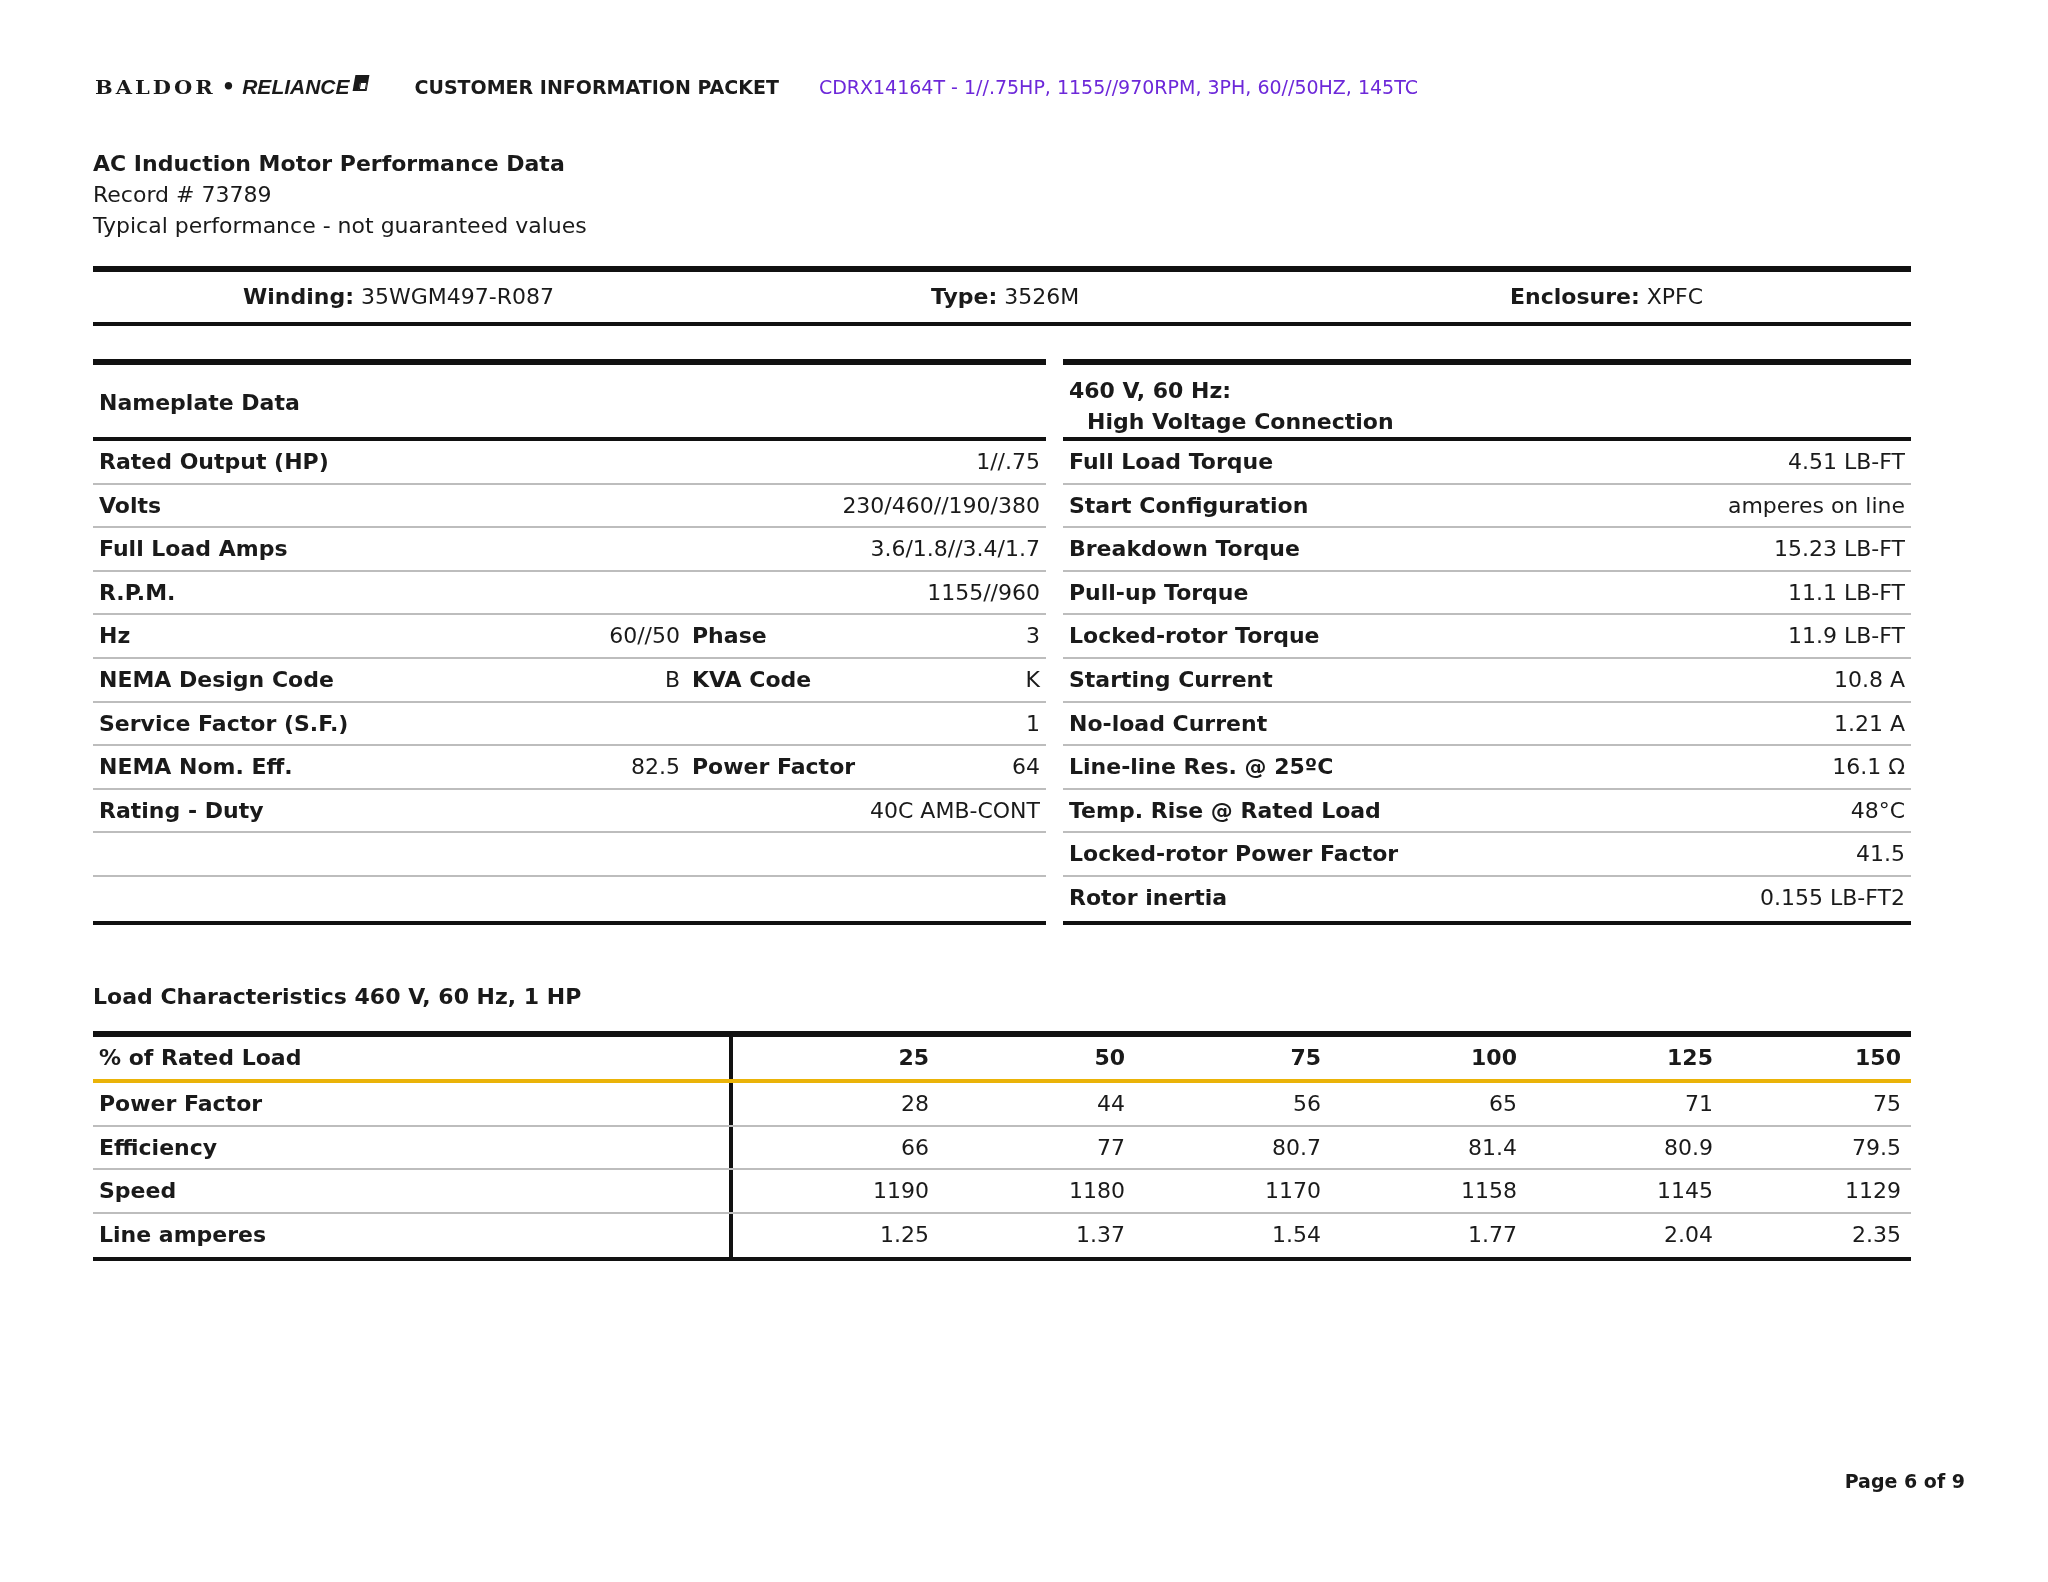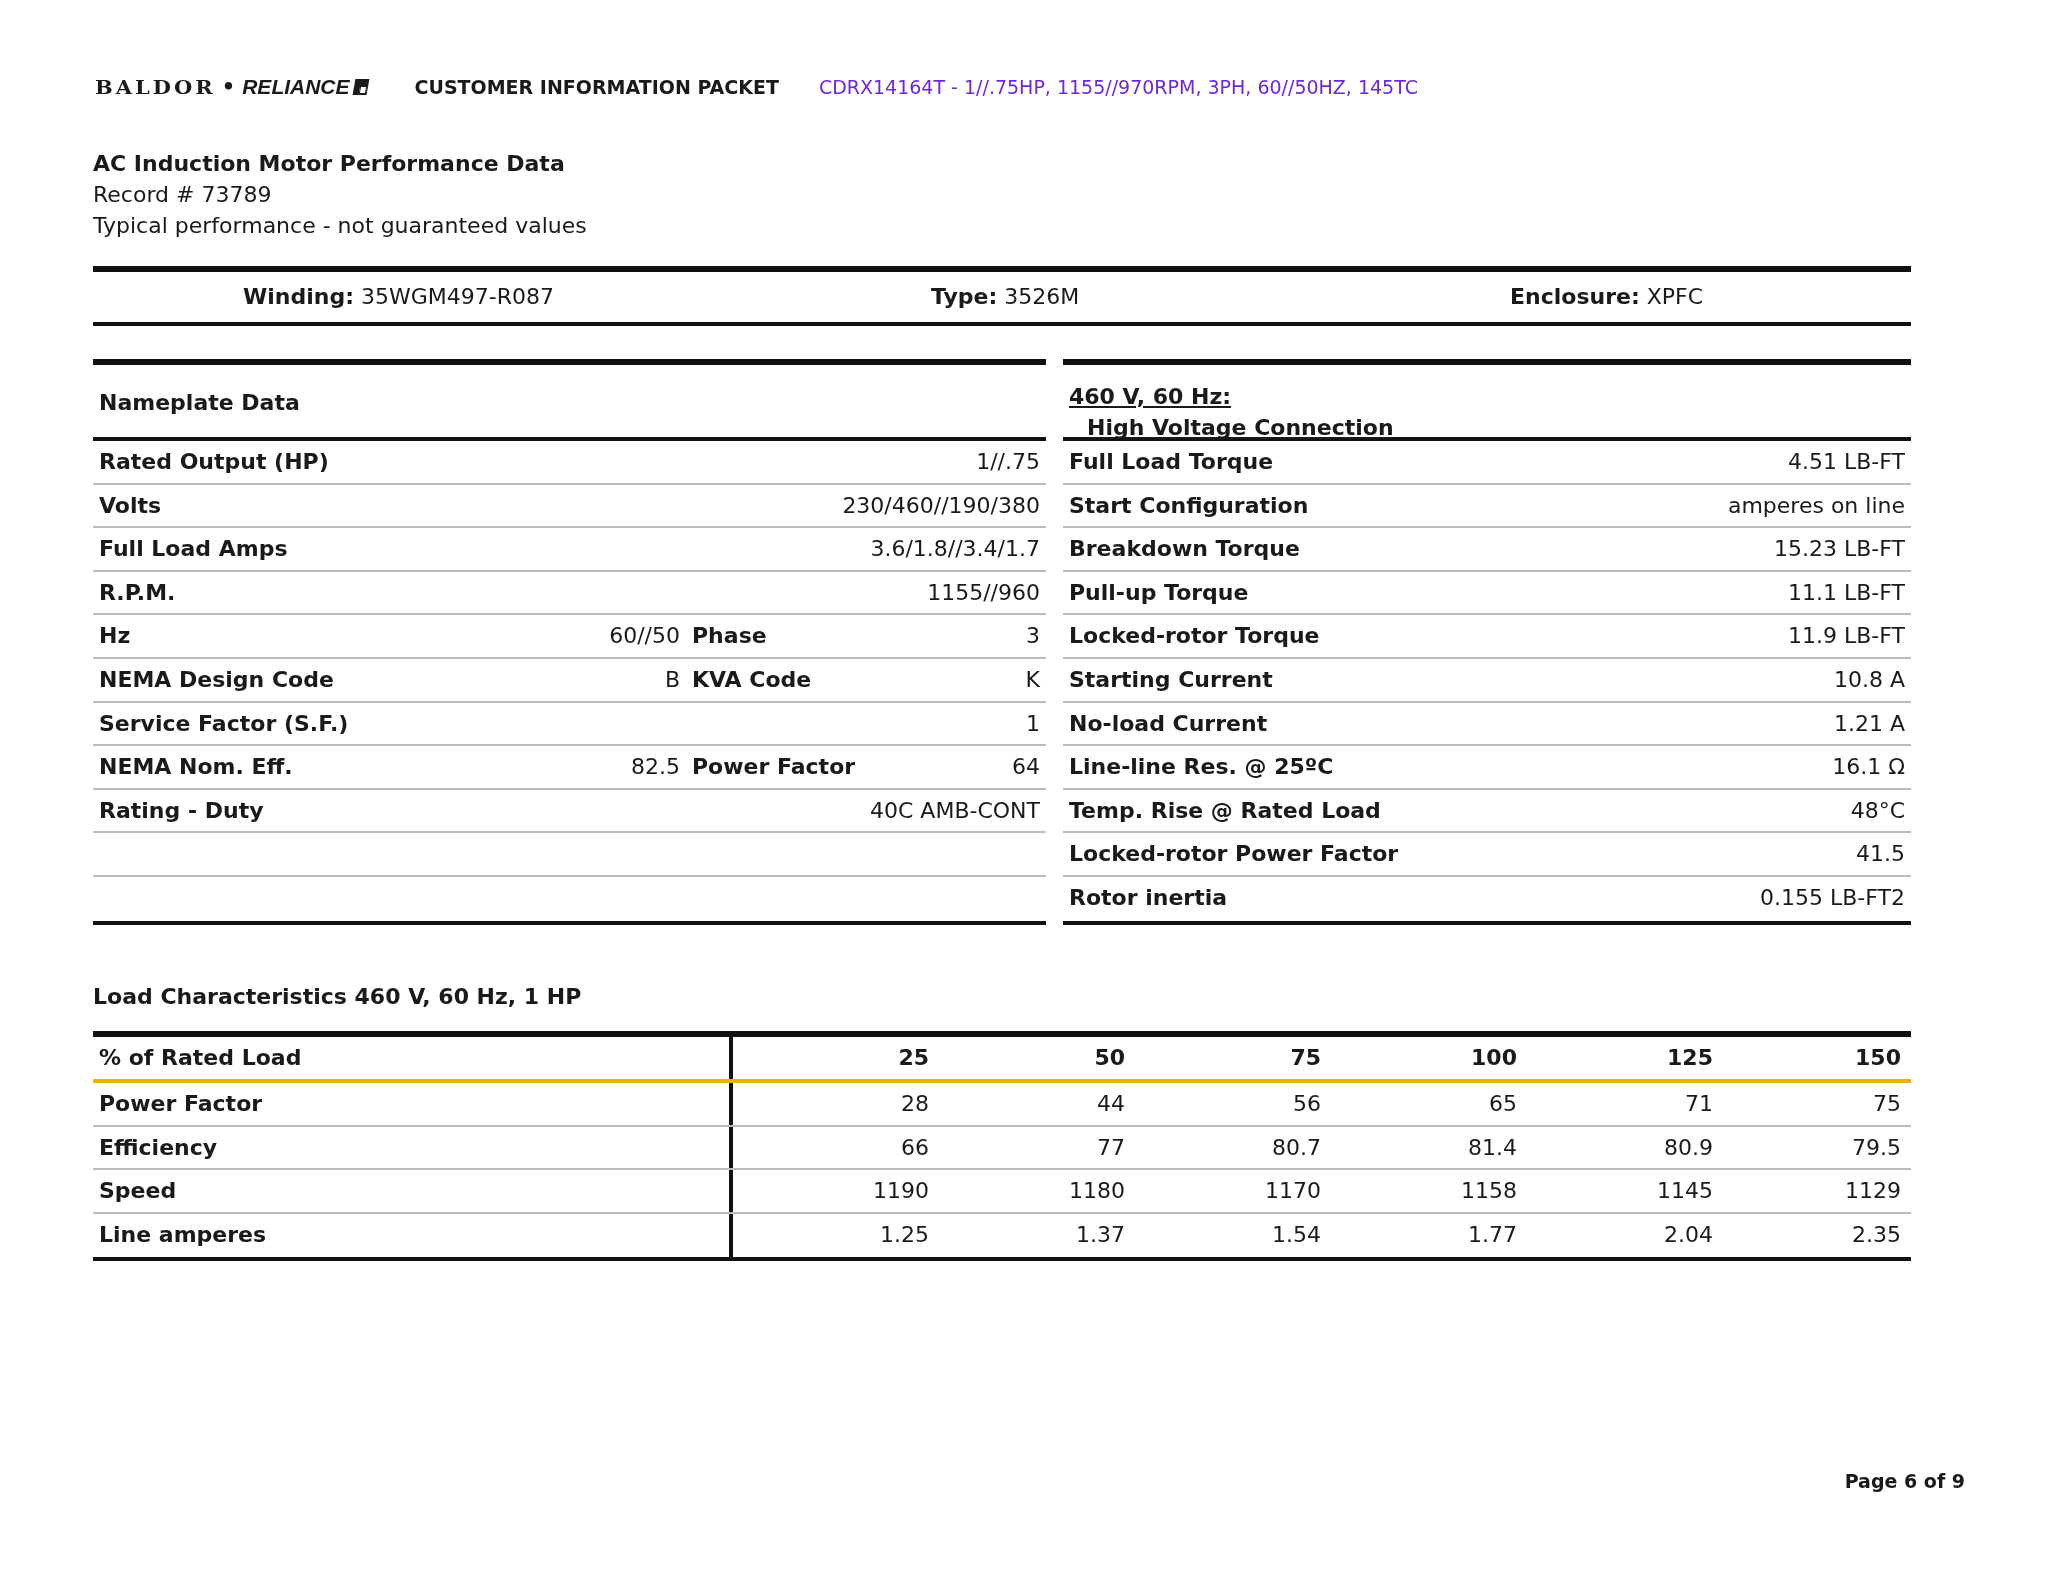--- a/index.html
+++ b/index.html
@@ -1,41 +1,41 @@
 <!DOCTYPE html>
 <html><head>
 <meta charset="utf-8">
 <style>
   * { box-sizing: border-box; margin: 0; padding: 0; }
   html, body { width: 2048px; height: 1582px; background: #ffffff; overflow: hidden; }
   body { position: relative; font-family: "DejaVu Sans", sans-serif; color: #1a1a1a; }
 
   .header { position: absolute; top: 72px; left: 95px; height: 30px; display: flex; align-items: center; }
-  .logo { display: flex; align-items: center; font-size: 21px; letter-spacing: 1px; }
+  .logo { display: flex; align-items: flex-start; font-size: 21px; letter-spacing: 1px; }
   .logo .baldor { font-family: "DejaVu Serif", serif; font-weight: bold; letter-spacing: 3px; transform: scaleY(0.85); }
   .logo .dot { margin: 0 6px; font-weight: bold; }
   .logo .reliance { font-family: "Liberation Sans", sans-serif; font-weight: bold; font-style: italic; letter-spacing: 0; }
   .logo .mark { display: inline-block; width: 14px; height: 16px; background: #1a1a1a; margin-left: 4px; position: relative; transform: skewX(-10deg); }
   .logo .mark::after { content: ""; position: absolute; right: 1px; bottom: 1px; width: 5px; height: 6px; background: #fff; border: 1px solid #1a1a1a; }
   .cip { font-weight: bold; font-size: 19px; margin-left: 47px; letter-spacing: 0; }
   .model { font-size: 19px; margin-left: 40px; color: #6d28d9; }
 
   .intro { position: absolute; left: 93px; top: 148px; font-size: 22px; line-height: 31px; }
   .intro .title { font-weight: bold; }
 
   .band { position: absolute; left: 93px; top: 266px; width: 1818px; height: 60px; border-top: 6px solid #111; border-bottom: 4px solid #111; }
   .band .cell { position: absolute; top: 0; height: 50px; line-height: 50px; font-size: 22px; }
   .band .cell b { font-weight: bold; }
 
   .np { position: absolute; top: 359px; border-top: 6px solid #111; border-bottom: 4px solid #111; }
   .np-left { left: 93px; width: 953px; }
   .np-right { left: 1063px; width: 848px; }
   .np .head { height: 76px; border-bottom: 4px solid #111; font-weight: bold; font-size: 22px; padding-left: 6px; }
   .np-left .head { line-height: 76px; }
-  .np-right .head { padding-top: 16px; line-height: 31px; text-decoration: underline; }
+  .np-right .head { padding-top: 10px; line-height: 31px; }
   .np-right .head .sub { padding-left: 18px; }
   .np .row { height: 43.6px; border-bottom: 2px solid #bdbdbd; position: relative; font-size: 22px; }
   .np .row:last-child { border-bottom: none; }
   .np .lbl { position: absolute; left: 6px; top: 0; line-height: 42px; font-weight: bold; }
   .np .val { position: absolute; right: 6px; top: 0; line-height: 42px; text-align: left; }
   .np .mval { position: absolute; right: 366px; top: 0; line-height: 42px; text-align: right; }
   .np .mlbl { position: absolute; left: 599px; top: 0; line-height: 42px; font-weight: bold; }
 
   .lc-title { position: absolute; left: 93px; top: 982px; font-size: 22px; font-weight: bold; line-height: 30px; }
   .lc { position: absolute; left: 93px; top: 1031px; width: 1818px; border-top: 6px solid #111; border-bottom: 4px solid #111; }

